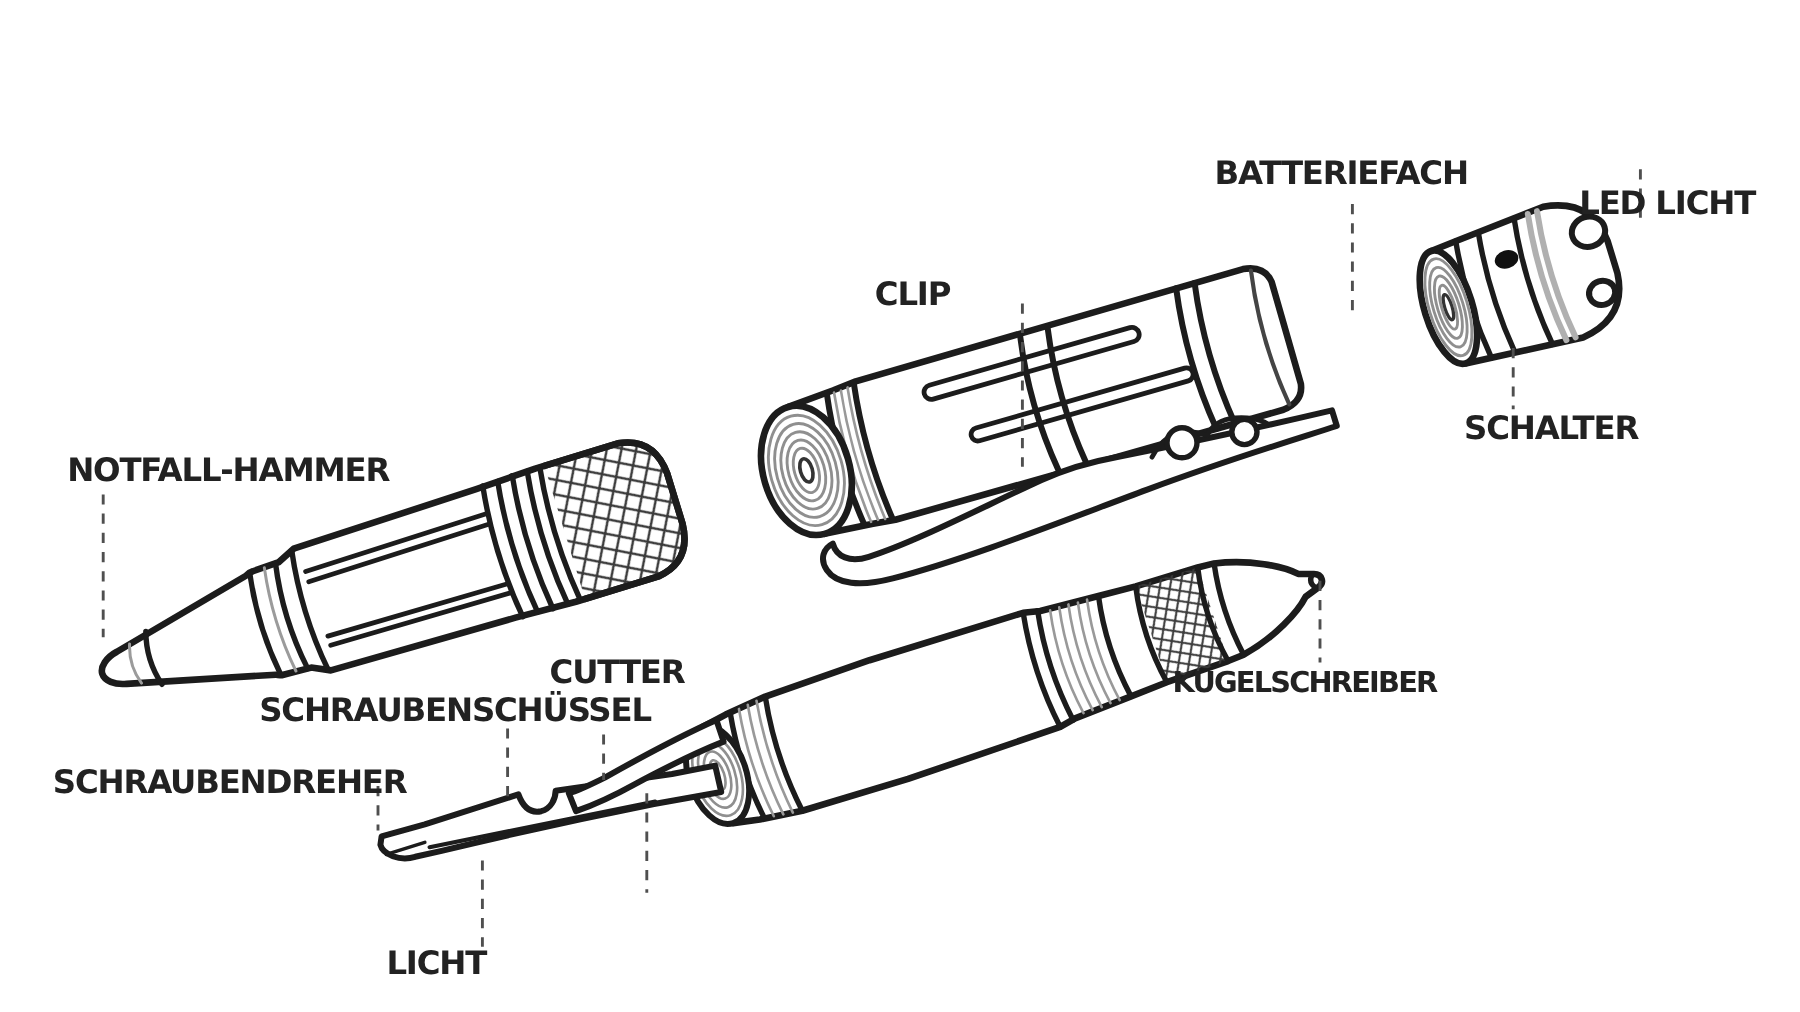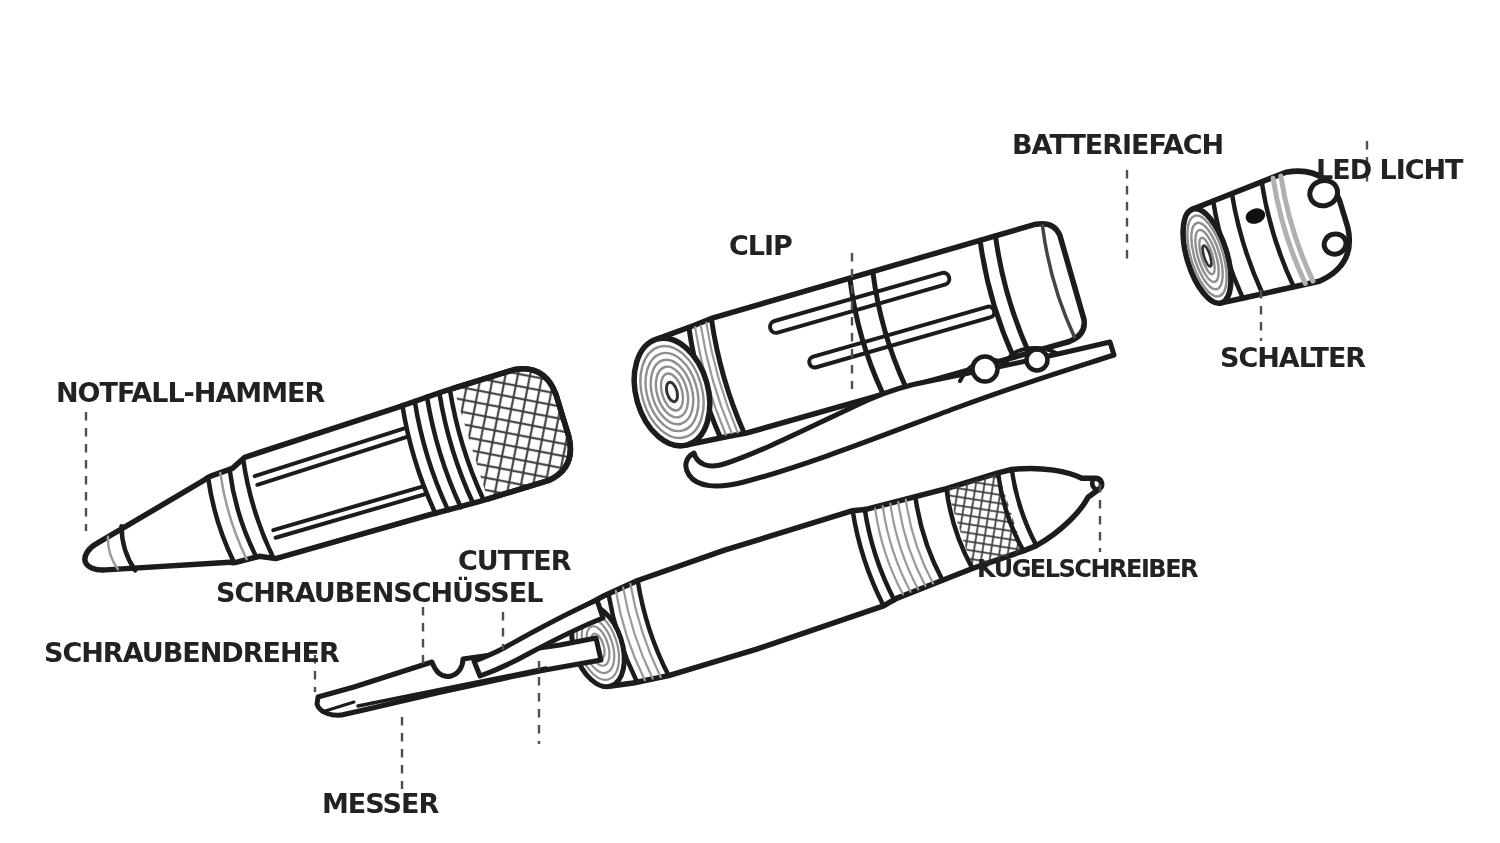--- a/index.html
+++ b/index.html
@@ -147,15 +147,15 @@
 
   <div class="lbl" style="left:56px;  top:379px;text-align:center;">NOTFALL-HAMMER</div>
   <div class="lbl" style="left:729px; top:232px;">CLIP</div>
   <div class="lbl" style="left:1012px;top:131px;">BATTERIEFACH</div>
   <div class="lbl" style="left:1316px;top:111px;margin-top:45px;">LED LICHT</div>
   <div class="lbl" style="left:1220px;top:344px;">SCHALTER</div>
   <div class="lbl small" style="left:977px;top:557px;">KUGELSCHREIBER</div>
   <div class="lbl" style="left:458px; top:547px;">CUTTER</div>
   <div class="lbl" style="left:216px; top:579px;">SCHRAUBENSCHÜSSEL</div>
   <div class="lbl" style="left:44px;  top:618px;margin-top:21px;">SCHRAUBENDREHER</div>
-  <div class="lbl" style="left:322px; top:790px;">MESSER</div>
+  <div class="lbl" style="left:322px; top:790px;">LICHT</div>
 
 </div>
 
 </body></html>

